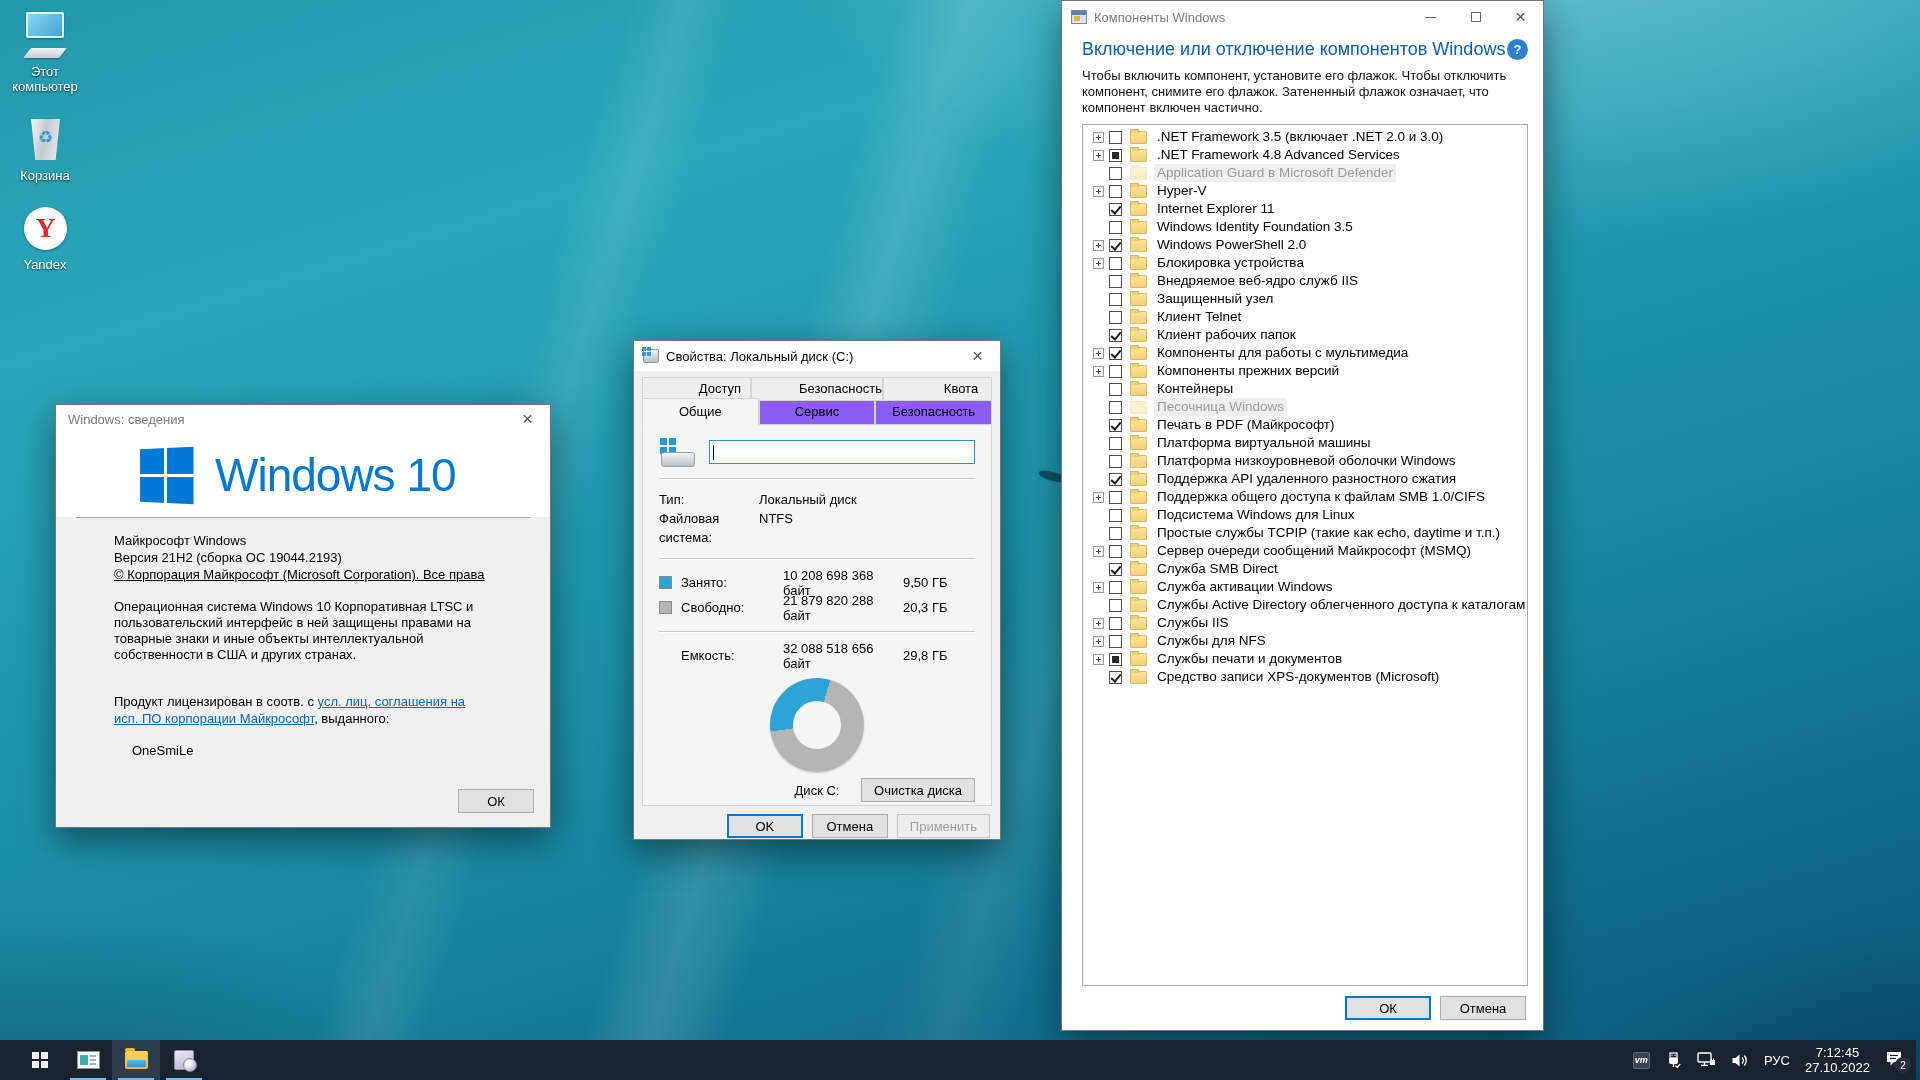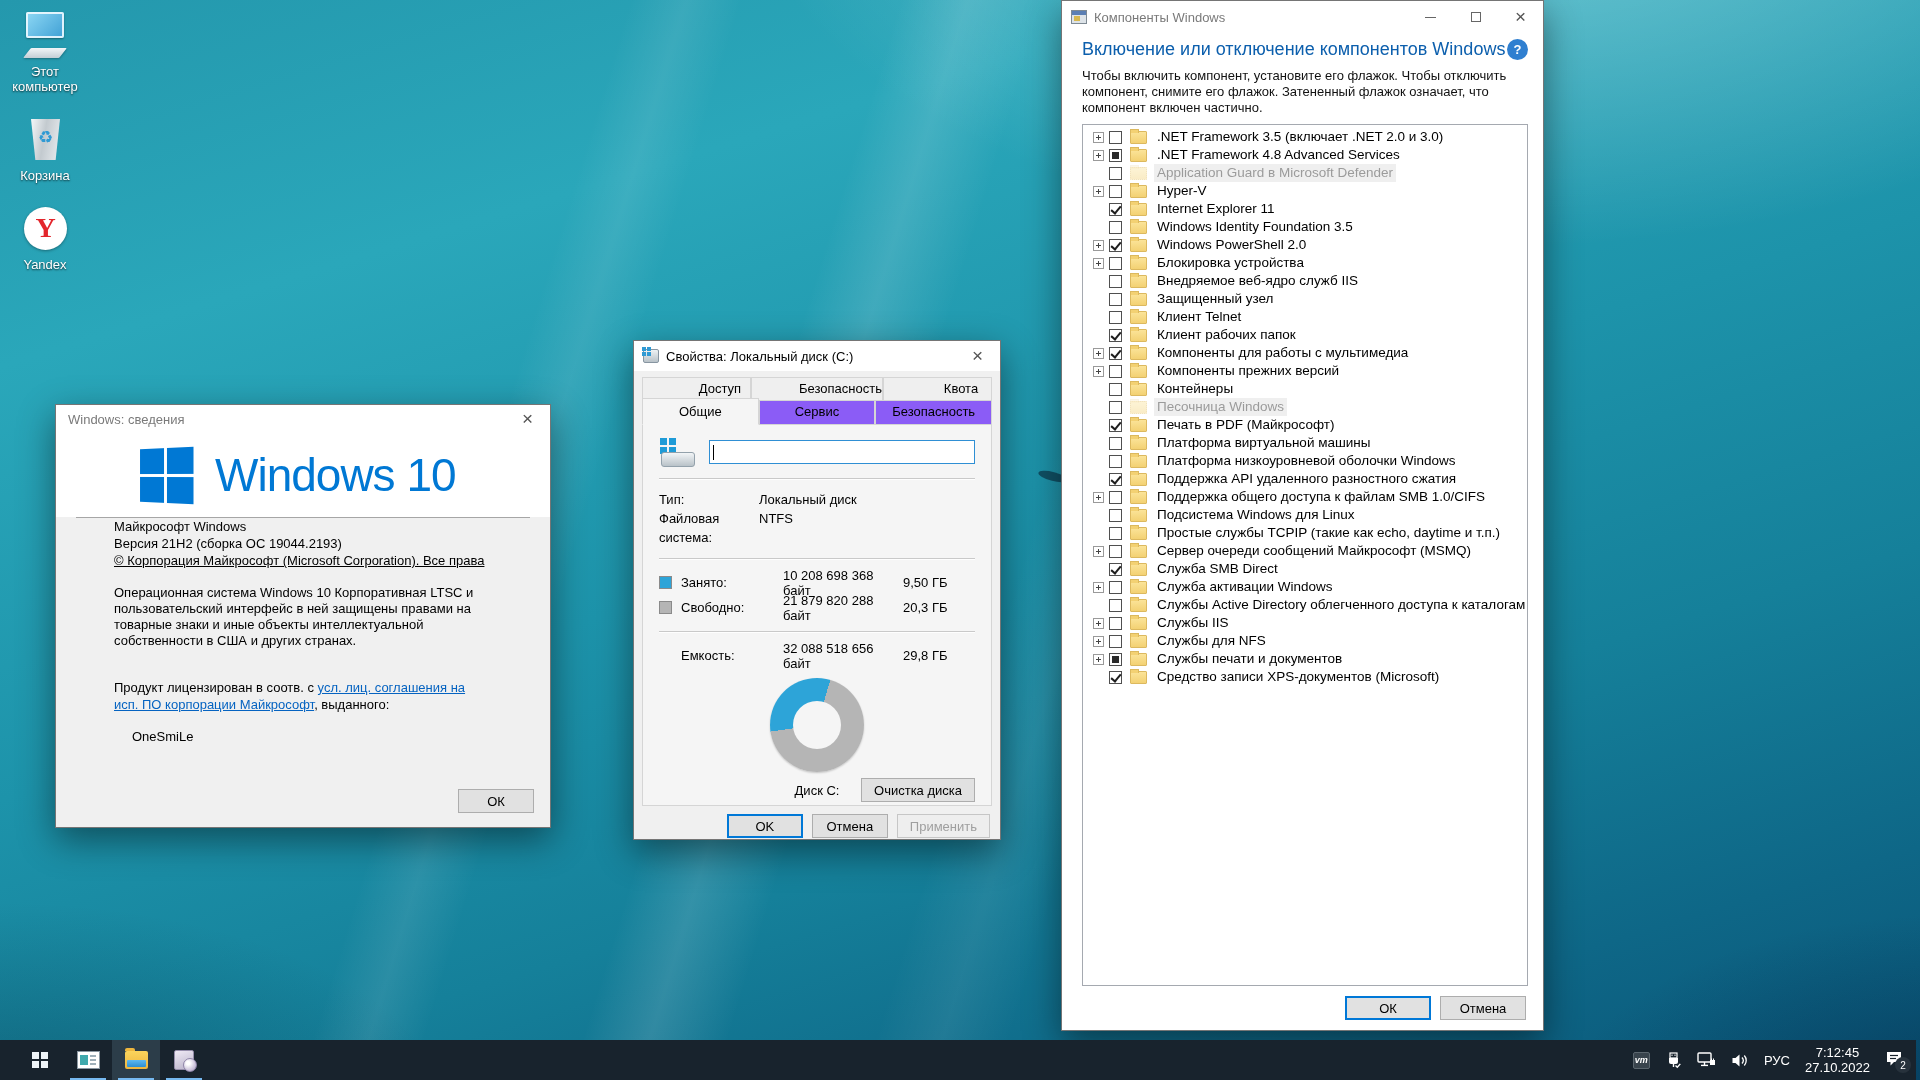--- a/index.html
+++ b/index.html
@@ -89,21 +89,21 @@
 
   
   .about { left:55px; top:404px; width:496px; height:424px; }
   .about .titlebar { height:28px; }
   .about-logo-band { background:#fff; height:84px; display:flex; align-items:center; padding-left:82px; }
   .winflag { display:grid; grid-template:26px 26px / 26px 26px; gap:3px;
     transform:perspective(140px) rotateY(-14deg); }
   .winflag i { background:#0078d4; }
   .winlogo-text { color:#0078d4; font-size:46px; letter-spacing:-1px; margin-left:22px; }
   .about-sep { height:1px; background:#a6a6a6; margin:0 20px; }
-  .about-body { position:relative; padding:0 20px 0 58px; height:calc(100% - 113px); }
+  .about-body { position:relative; padding:14px 20px 0 58px; height:calc(100% - 113px); }
   .about-line { line-height:17px; }
   .about-line.nowrap { white-space:nowrap; overflow:hidden;text-decoration:underline; }
   .about-para { margin-top:16px; line-height:16px; max-width:400px; }
   .about-license { margin-top:30px; line-height:17px; max-width:400px; }
   .link { color:#0563c1; text-decoration:underline; cursor:pointer; }
   .about-licensee { margin-top:16px; padding-left:18px; }
   .about-ok { position:absolute; right:16px; bottom:14px; }
 
   
   .props { left:633px; top:340px; width:368px; height:500px; }

